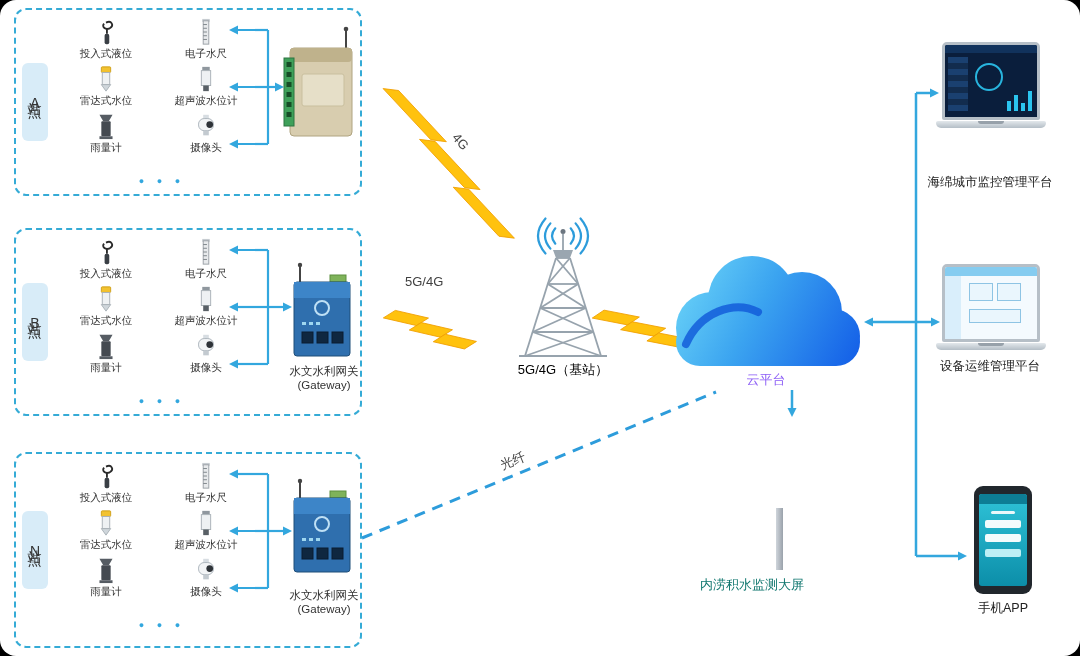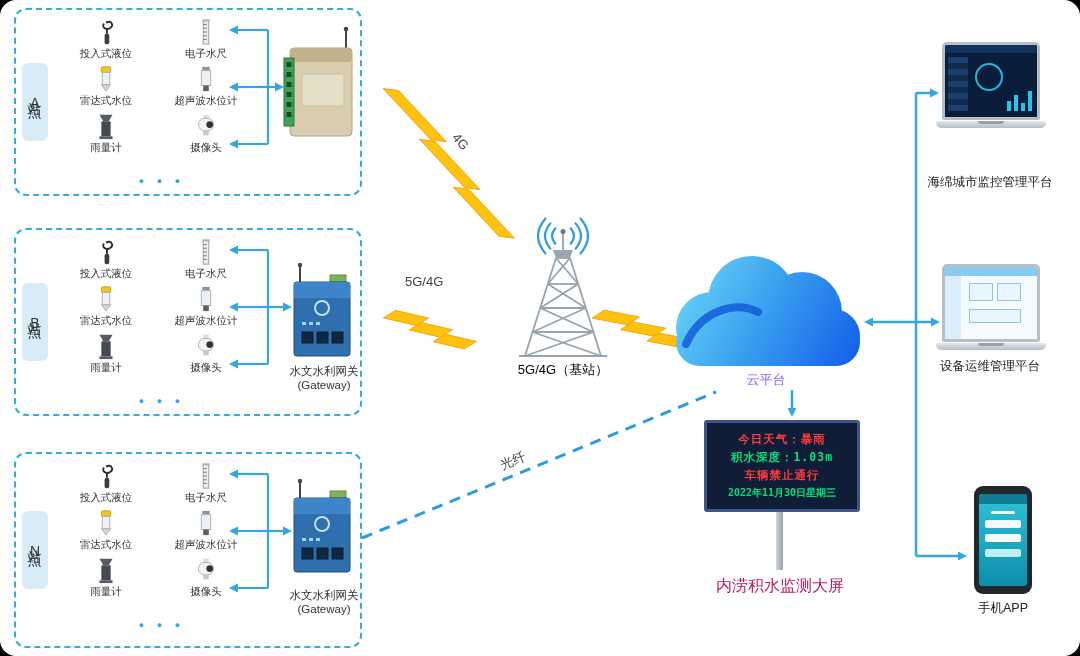--- a/index.html
+++ b/index.html
@@ -32,21 +32,21 @@
   #lbl-fiber{left:500px;top:452px;transform:rotate(-22deg);color:#444;}
 
   
   .led-board{position:absolute;left:704px;top:420px;width:150px;height:86px;background:#101d36;
              border:3px solid #3d5788;border-radius:3px;z-index:2;display:flex;flex-direction:column;justify-content:center;}
   .led-line{font-family:"DejaVu Sans Mono","Liberation Mono",monospace;font-weight:bold;text-align:center;
             font-size:11.5px;letter-spacing:1px;line-height:18px;white-space:nowrap;}
   .led-red{color:#ff3b3b;} .led-green{color:#00e07a;}
   .led-line.small{font-size:10px;letter-spacing:0;}
   .pole{position:absolute;left:776px;top:508px;width:7px;height:62px;background:linear-gradient(90deg,#cfd5db,#9aa2ab);z-index:1;}
-  .led-caption{position:absolute;left:700px;top:576px;width:160px;text-align:center;font-size:16px;color:#be185d;z-index:2;}
+  .led-caption{position:absolute;left:700px;top:576px;width:160px;text-align:left;font-size:13px;color:#0f766e;z-index:2;}
 
   
   .endpoint-label{position:absolute;text-align:center;font-size:12.5px;color:#222;z-index:2;}
   #ep1{left:912px;top:138px;width:156px;margin-top:36px;}
   #ep2{left:928px;top:358px;width:124px;}
   #ep3{left:953px;top:600px;width:100px;}
 
   .laptop{position:absolute;width:110px;z-index:2;}
   #laptop-1{left:936px;top:42px;}
   #laptop-2{left:936px;top:264px;}
@@ -411,26 +411,20 @@
       <div>(Gateway)</div>
     </div>
   </div>
 
   <div class="conn-label" id="lbl-4g">4G</div>
   <div class="conn-label" id="lbl-5g4g">5G/4G</div>
   <div class="conn-label" id="lbl-base">5G/4G（基站）</div>
   <div class="conn-label" id="lbl-cloud">云平台</div>
   <div class="conn-label" id="lbl-fiber">光纤</div>
 
-  <div class="led-board">
-    <div class="led-line led-red">今日天气：暴雨</div>
-    <div class="led-line led-green">积水深度：1.03m</div>
-    <div class="led-line led-red">车辆禁止通行</div>
-    <div class="led-line led-green small">2022年11月30日星期三</div>
-  </div>
   <div class="pole"></div>
   <div class="led-caption">内涝积水监测大屏</div>
 
   <div class="laptop" id="laptop-1">
     <div class="lap-screen">
       <div class="l1-top"></div>
       <div class="l1-side"></div>
       <div class="l1-ring"></div>
       <div class="l1-bars">
         <i style="height:10px"></i>

